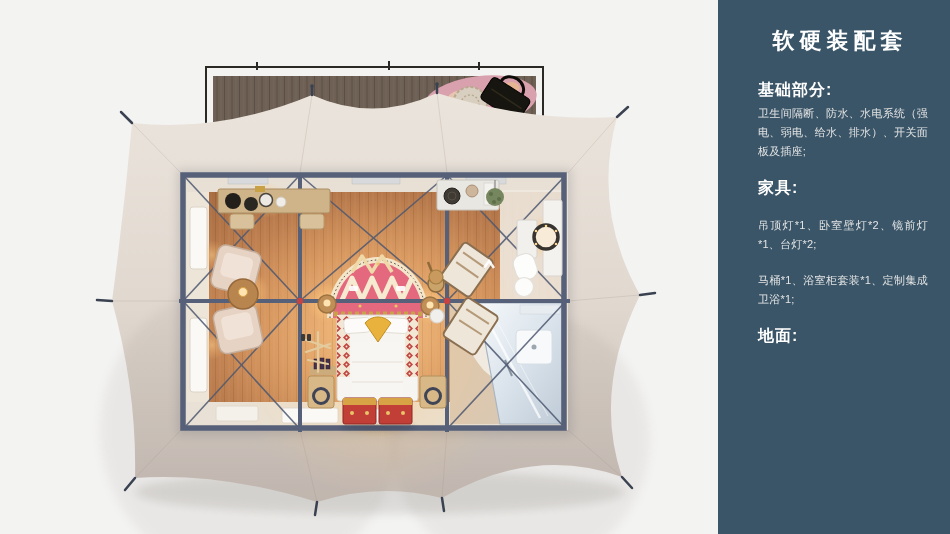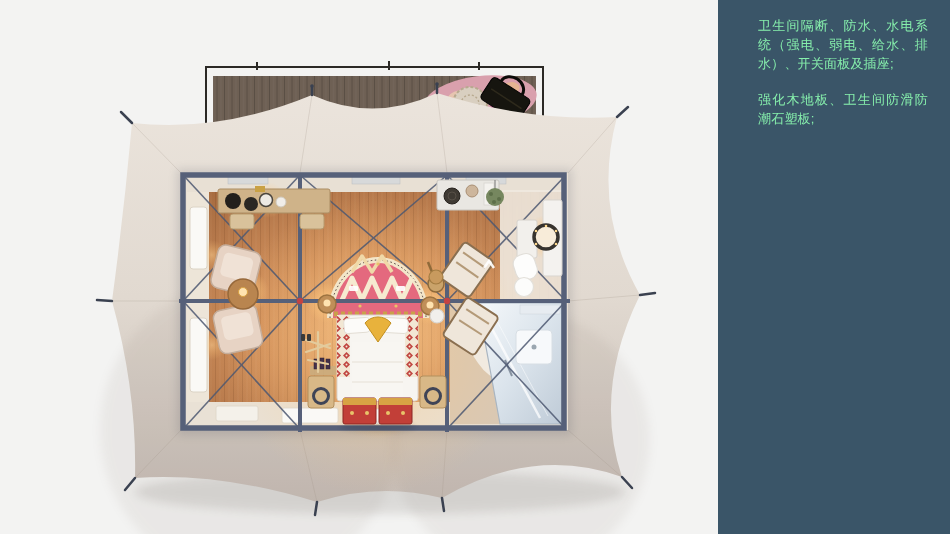--- a/index.html
+++ b/index.html
@@ -4,21 +4,21 @@
 <style>
   html,body{margin:0;padding:0;background:#fff;}
   .stage{width:950px;height:534px;display:flex;overflow:hidden;font-family:"Liberation Sans",sans-serif;}
   .canvas{width:718px;height:534px;background:var(--panel-bg,#f3f3f2);position:relative;}
   .canvas svg{display:block;}
   .sidebar{width:232px;height:534px;box-sizing:border-box;background:var(--sidebar-bg,#3a5568);
     color:var(--sidebar-text,#ffffff);padding:16px 22px 0 40px;}
   .sidebar h1{font-size:22px;font-weight:bold;letter-spacing:5px;text-align:center;margin:10px 0 24px -6px;}
   .sidebar section{margin:0 0 17px 0;}
   .sidebar h2{font-size:16px;font-weight:bold;margin:0 0 3px 0;letter-spacing:1px;}
-  .sidebar p{font-size:13px;line-height:19px;margin:0;text-align:justify;color:#86efac;letter-spacing:0.2px;}
+  .sidebar p{font-size:11px;line-height:19px;margin:0;text-align:justify;color:#e5e5e5;letter-spacing:0.2px;}
   .beam{stroke:var(--frame,#566079);}
   .joint{fill:var(--accent-red,#c44343);}
 </style>
 </head>
 <body>
 
 <div class="stage">
   <div class="canvas">
     <svg width="718" height="534" viewBox="0 0 718 534">
       <defs>
@@ -327,26 +327,31 @@
           <line x1="458" y1="328" x2="485" y2="328" stroke="#b49a78" stroke-width="2"></line>
         </g>
         <circle cx="436" cy="277" r="7" fill="#c89a5e" stroke="#a37c42" stroke-width="1.2"></circle>
         <circle cx="437" cy="316" r="7" fill="#f1efeb" stroke="#d8d4ce" stroke-width="1.2"></circle>
         <path d="M484,268 l5,-7 l5,7" fill="none" stroke="#ffffff" stroke-width="2.5" opacity="0.9"></path>
       </g>
     </svg>
   </div>
 
   <aside class="sidebar">
-    <section>
+    <h1>软硬装配套</h1>
+    <section>
+      <h2>基础部分:</h2>
       <p>卫生间隔断、防水、水电系统（强电、弱电、给水、排水）、开关面板及插座;</p>
     </section>
     <section>
-    </section>
-    <section>
-    </section>
-    <section>
-    </section>
-    <section>
-      <p>强化木地板、卫生间防滑防潮石塑板;</p>
+      <h2>家具:</h2>
+    </section>
+    <section>
+      <p>吊顶灯*1、卧室壁灯*2、镜前灯*1、台灯*2;</p>
+    </section>
+    <section>
+      <p>马桶*1、浴室柜套装*1、定制集成卫浴*1;</p>
+    </section>
+    <section>
+      <h2>地面:</h2>
     </section>
   </aside>
 </div>
 
 </body></html>

